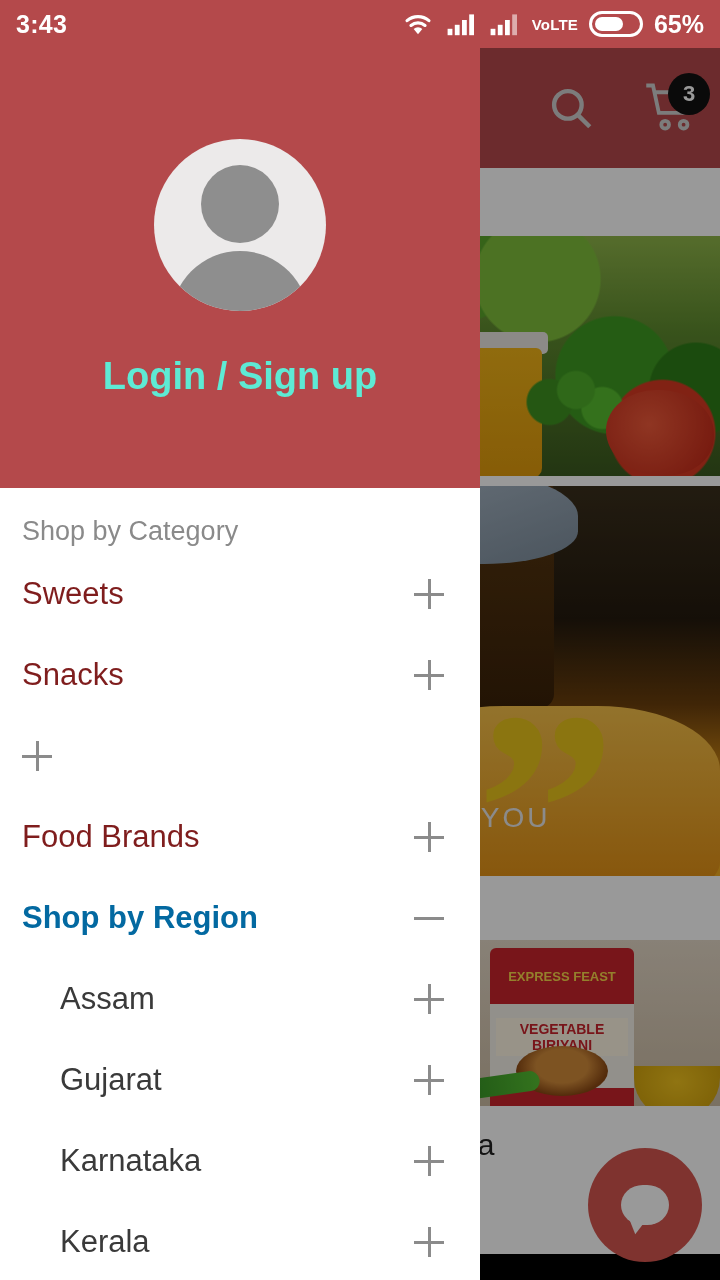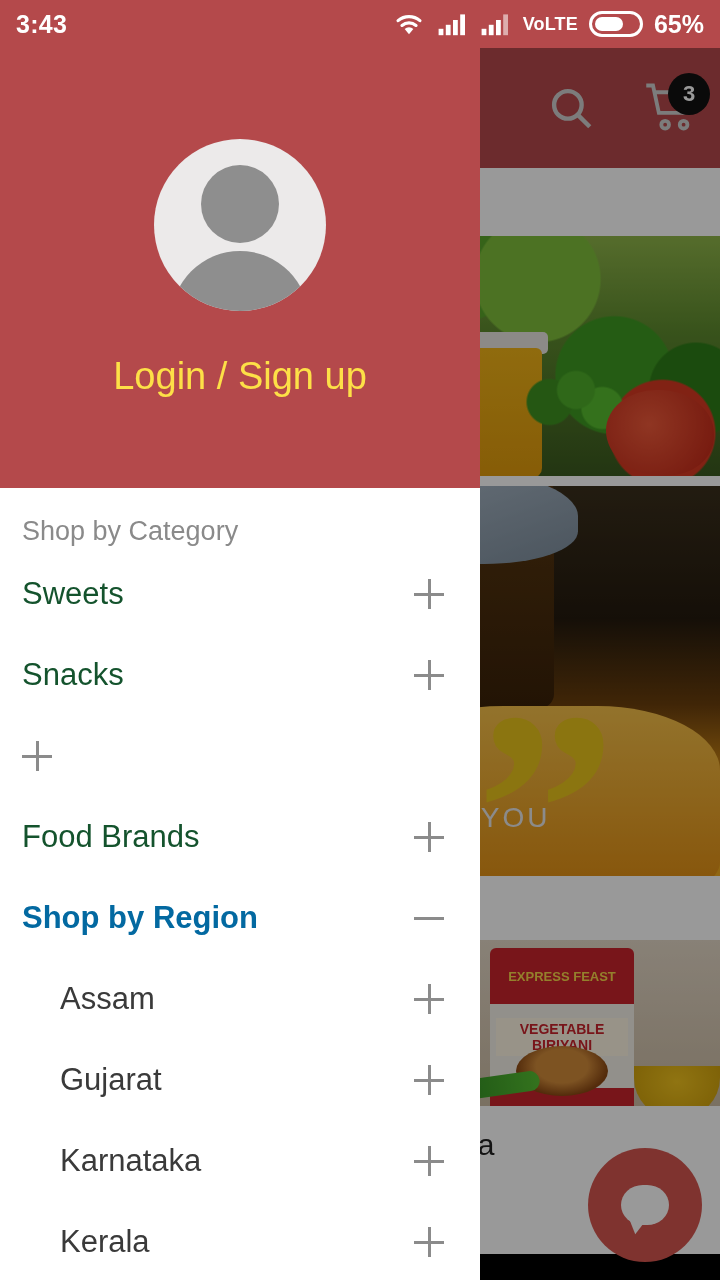--- a/index.html
+++ b/index.html
@@ -135,21 +135,21 @@
 
   
   #statusbar {
     position:absolute; top:0; left:0; right:0; height:48px;
     background:#b4494b; color:#fff;
     display:flex; align-items:center; justify-content:space-between;
     padding:0 16px; z-index:40;
   }
   #clock { font-size:25px; font-weight:700; letter-spacing:0.3px; }
   .status-right { display:flex; align-items:center; gap:11px; }
-  .volte { font-size:18px; font-weight:700; letter-spacing:0.2px; }
+  .volte { font-size:15px; font-weight:700; letter-spacing:0.2px; }
   .batt { width:54px; height:26px; border:3px solid #fff; border-radius:13px; position:relative; }
   .batt::after { content:""; position:absolute; left:3px; top:3px; bottom:3px; width:28px; background:#fff; border-radius:9px; }
   .batt-pct { font-size:25px; font-weight:700; }
 
   
   #drawer {
     position:absolute; top:48px; left:0; width:480px; bottom:0;
     background:#ffffff; z-index:30; overflow:hidden;
   }
   #drawer-header {
@@ -157,31 +157,31 @@
     display:flex; flex-direction:column; align-items:center; justify-content:center;
   }
   .avatar {
     width:172px; height:172px; border-radius:50%;
     background:#eceaea; position:relative; overflow:hidden;
   }
   .avatar-head { position:absolute; left:50%; top:26px; transform:translateX(-50%);
     width:78px; height:78px; border-radius:50%; background:#8e8e8e; }
   .avatar-body { position:absolute; left:50%; top:112px; transform:translateX(-50%);
     width:138px; height:120px; border-radius:70px 70px 0 0; background:#8e8e8e; }
-  #login-label { margin-top:44px; color:#fde047; font-size:38px; font-weight:400; }
+  #login-label { margin-top:44px; color:#5eead4; font-size:38px; font-weight:700; }
 
   #drawer-list { padding-top:6px; }
   .list-caption {
     font-size:27px; color:#8a8a8a; padding:22px 0 6px 22px;
   }
   .drawer-row {
     height:81px; display:flex; align-items:center; justify-content:space-between;
     padding:0 36px 0 22px;
   }
-  .drawer-row .row-label { font-size:31px; color:#14532d; }
+  .drawer-row .row-label { font-size:31px; color:#7f1d1d; }
   .drawer-row.bold .row-label { font-weight:700; color:#0369a1; }
   .drawer-row.sub { padding-left:60px; }
   .drawer-row.sub .row-label { font-size:31px; color:#3a3a3a; }
   .expander { position:relative; width:30px; height:30px; flex:0 0 30px; }
   .expander::before { content:""; position:absolute; left:0; top:14px; width:30px; height:3px; background:#8b8b8b; }
   .expander.plus::after { content:""; position:absolute; left:13.5px; top:0; width:3px; height:30px; background:#8b8b8b; }
 </style>
 </head>
 <body>
 

